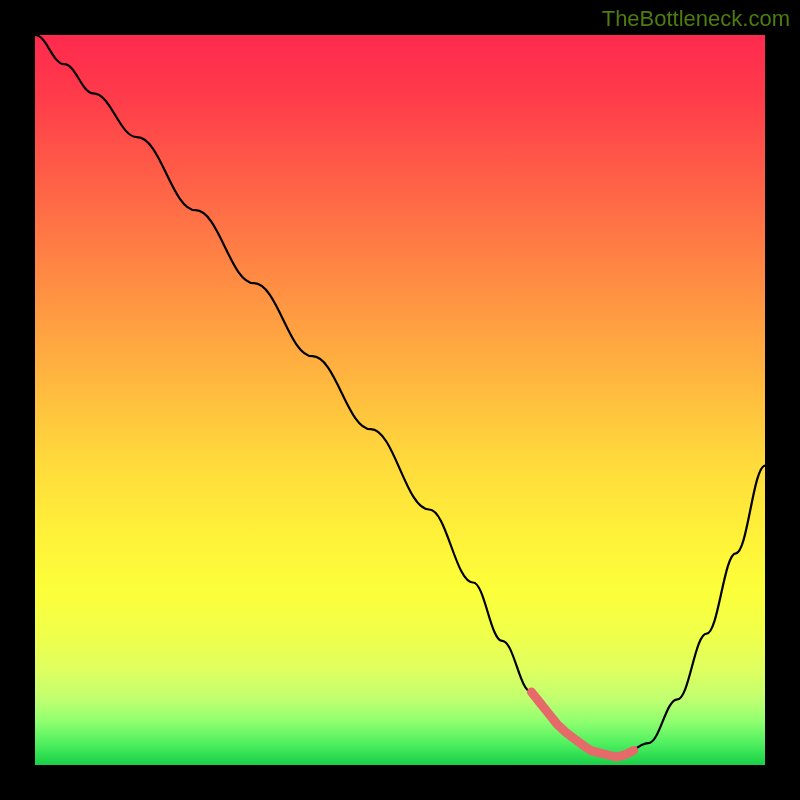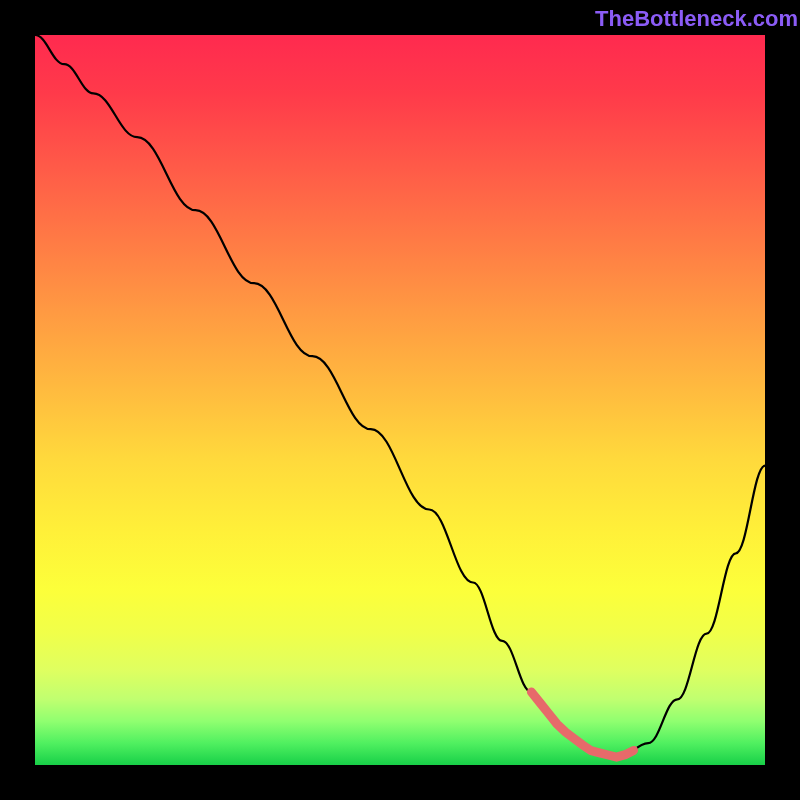--- a/index.html
+++ b/index.html
@@ -7,24 +7,24 @@
     width: 800px;
     height: 800px;
     background: #000;
     position: relative;
     font-family: Arial, sans-serif;
     overflow: hidden;
   }
   .watermark {
     position: absolute;
     top: 6px;
-    right: 2px;
-    color: #8b5cf6;
+    right: 10px;
+    color: #4d7c0f;
     font-size: 22px;
-    font-weight: bold;
+    font-weight: normal;
     z-index: 10;
   }
   .plot-area {
     position: absolute;
     left: 35px;
     top: 35px;
     width: 730px;
     height: 730px;
     overflow: hidden;
   }

